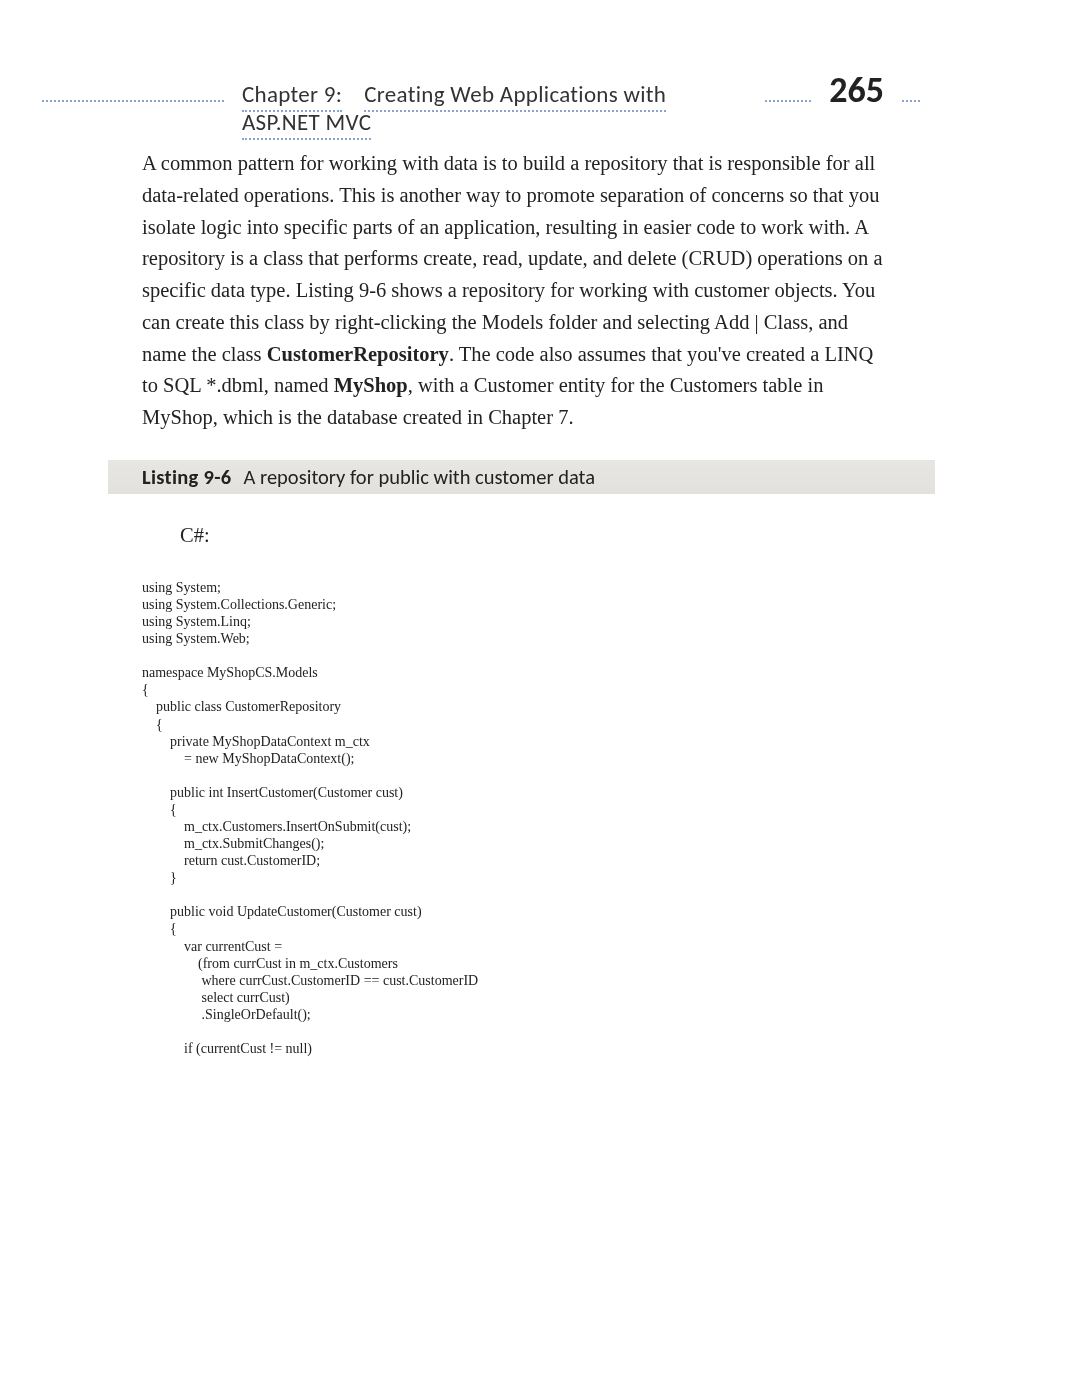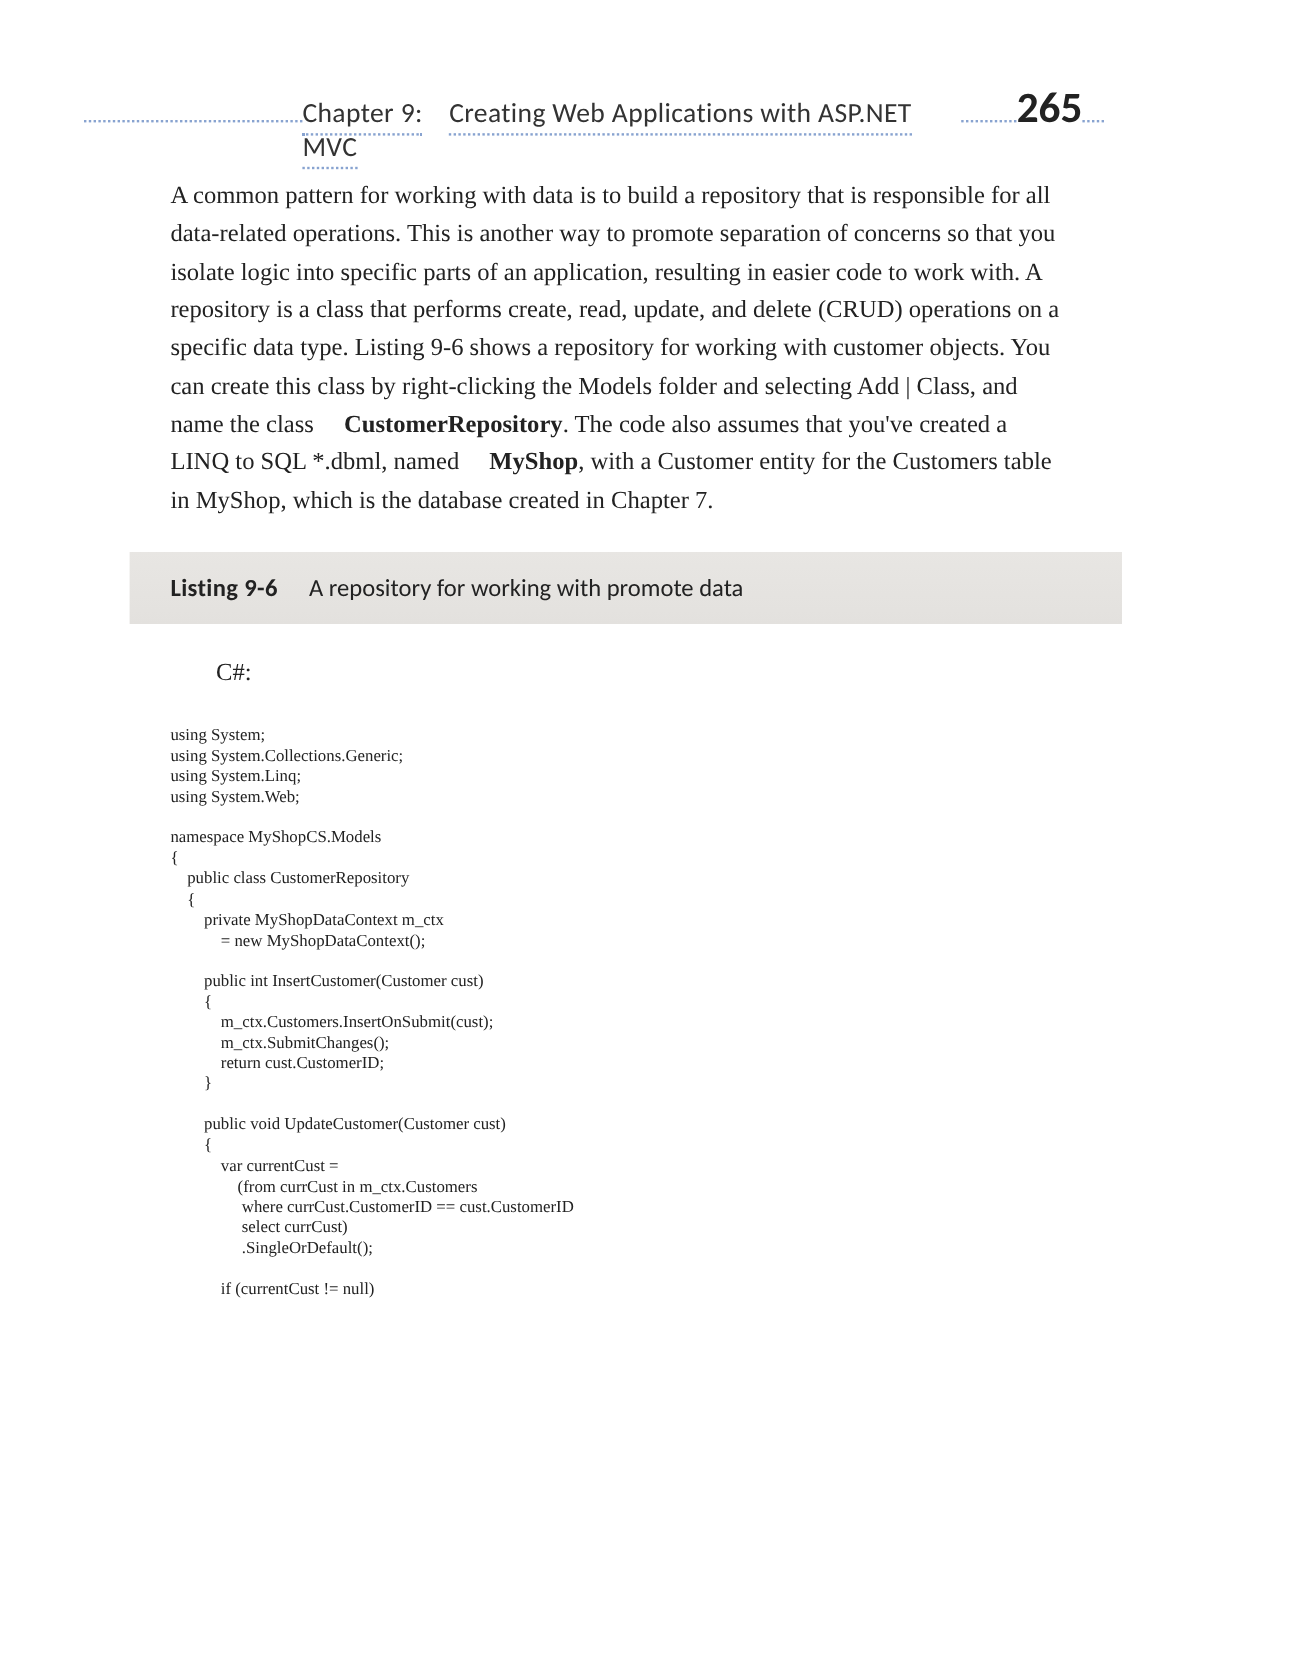--- a/index.html
+++ b/index.html
@@ -13,21 +13,22 @@
     }
     .page-header {
       position: absolute;
       top: 68px;
       left: 0;
       right: 0;
       display: flex;
       align-items: baseline;
       justify-content: space-between;
       padding-right: 160px;
-      padding-left: 70px;
+      padding-left: 42px;
+      gap: 18px;
     }
     .dotted-line {
       flex: 0 0 auto;
       width: 182px;
       border-bottom: 2px dotted #88a3d0;
       margin-bottom: 4px;
     }
     .chapter-label {
       font-family: "Gill Sans", "Gill Sans MT", Calibri, "Trebuchet MS", sans-serif;
       font-size: 23px;
@@ -65,32 +66,32 @@
       font-size: 36px;
       color: #222;
       margin-bottom: 8px;
       letter-spacing: 0.2px;
     }
     p.body-text {
       font-size: 20.5px;
       line-height: 1.55;
       color: #222;
     }
-    .serif-bold { font-weight: 700; margin-left: 20px; }
+    .serif-bold { font-weight: 700; }
     .listing-bar {
       margin-top: 26px;
       margin-left: -34px;
       margin-right: -45px;
-      padding: 17px 34px;
+      padding: 4px 34px;
       background: linear-gradient(to bottom, #e8e6e3, #e3e1de);
       font-family: "Gill Sans", "Gill Sans MT", Calibri, "Trebuchet MS", sans-serif;
       font-size: 20.5px;
       color: #222;
       display: flex;
-      gap: 26px;
+      gap: 12px;
       align-items: baseline;
     }
     .listing-label { font-weight: 700; letter-spacing: 0.3px; }
     .listing-title { font-weight: 400; }
     .code-lang {
       margin-top: 30px;
       margin-left: 38px;
       font-size: 20.5px;
     }
     pre.code {
@@ -118,21 +119,21 @@
 </div>
 
 <div class="content">
 
   <p class="body-text">
     <span>A common pattern for working with data is to build a repository that is responsible for all data-related operations. This is another way to promote separation of concerns so that you isolate logic into specific parts of an application, resulting in easier code to work with. A repository is a class that performs create, read, update, and delete (CRUD) operations on a specific data type. Listing 9-6 shows a repository for working with customer objects. You can create this class by right-clicking the Models folder and selecting Add | Class, and name the class </span><span class="serif-bold">CustomerRepository</span><span>. The code also assumes that you've created a LINQ to SQL *.dbml, named </span><span class="serif-bold">MyShop</span><span>, with a Customer entity for the Customers table in MyShop, which is the database created in Chapter 7.</span>
   </p>
 
   <div class="listing-bar">
     <span class="listing-label">Listing 9-6</span>
-    <span class="listing-title">A repository for working with promote data</span>
+    <span class="listing-title">A repository for public with customer data</span>
   </div>
 
   <div class="code-lang">C#:</div>
 
   <pre class="code">using System;
 using System.Collections.Generic;
 using System.Linq;
 using System.Web;
 
 namespace MyShopCS.Models

